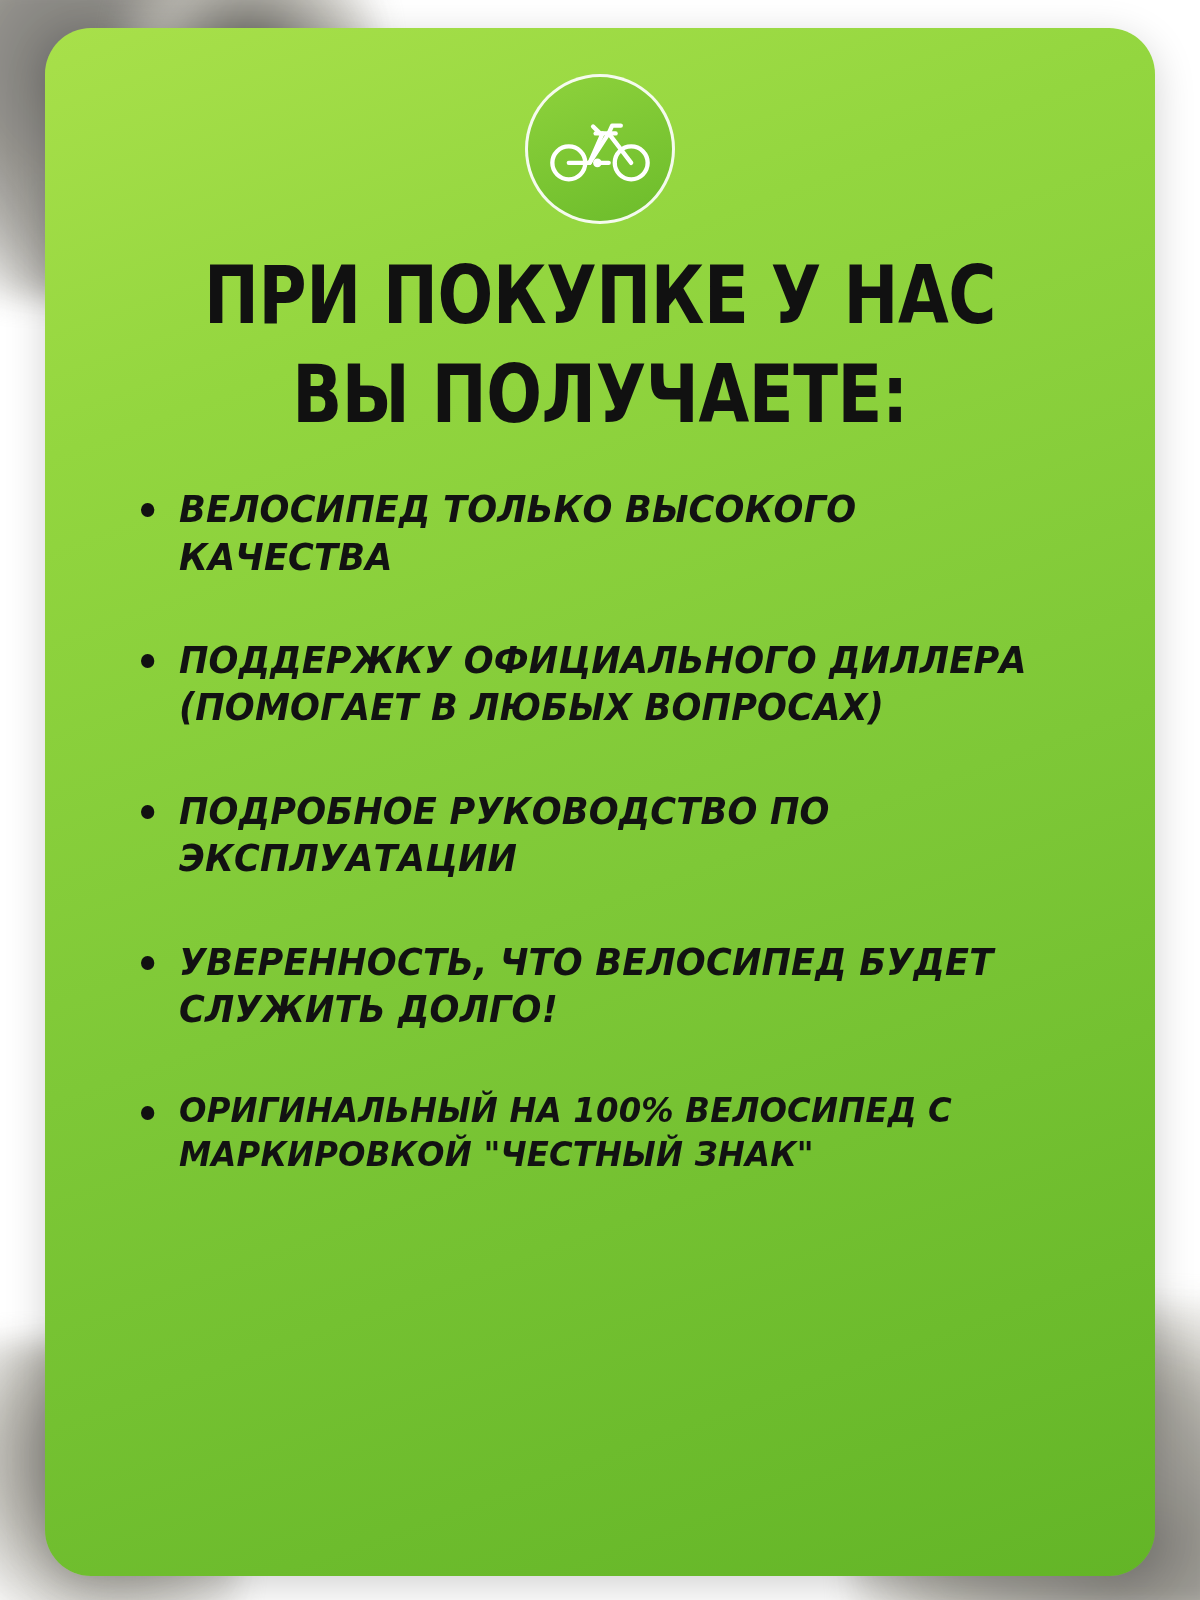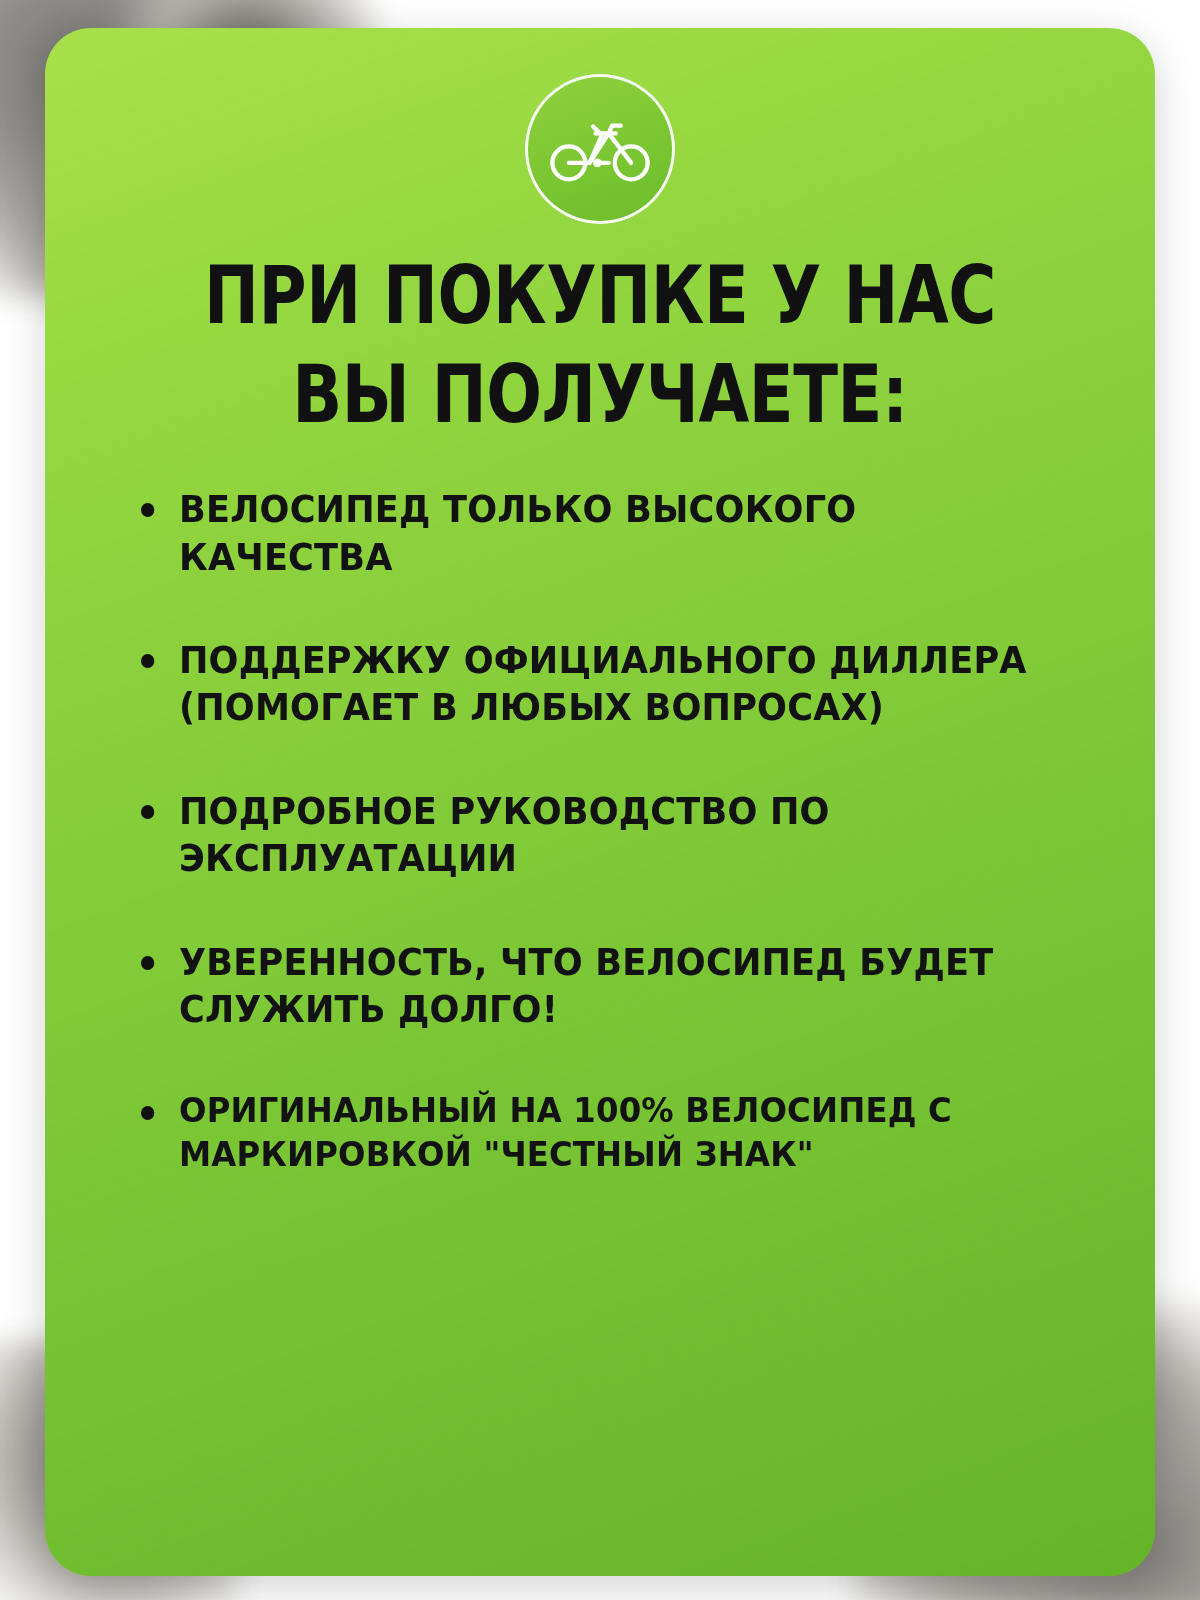--- a/index.html
+++ b/index.html
@@ -119,20 +119,21 @@
     transform: scaleX(0.82);
     transform-origin: center top;
     white-space: pre-line;
   }
 
   
   ul.benefits {
     list-style: none;
     margin: 42px 0 4px 0;
     padding: 0 10px 0 78px;
+    font-style: italic;
   }
   ul.benefits li {
     position: relative;
     color: #121212;
     font-family: "DejaVu Sans", sans-serif;
     font-weight: 700;
     font-size: 37px;
     line-height: 1.28;
     letter-spacing: 0.2px;
     margin-bottom: 56px;

